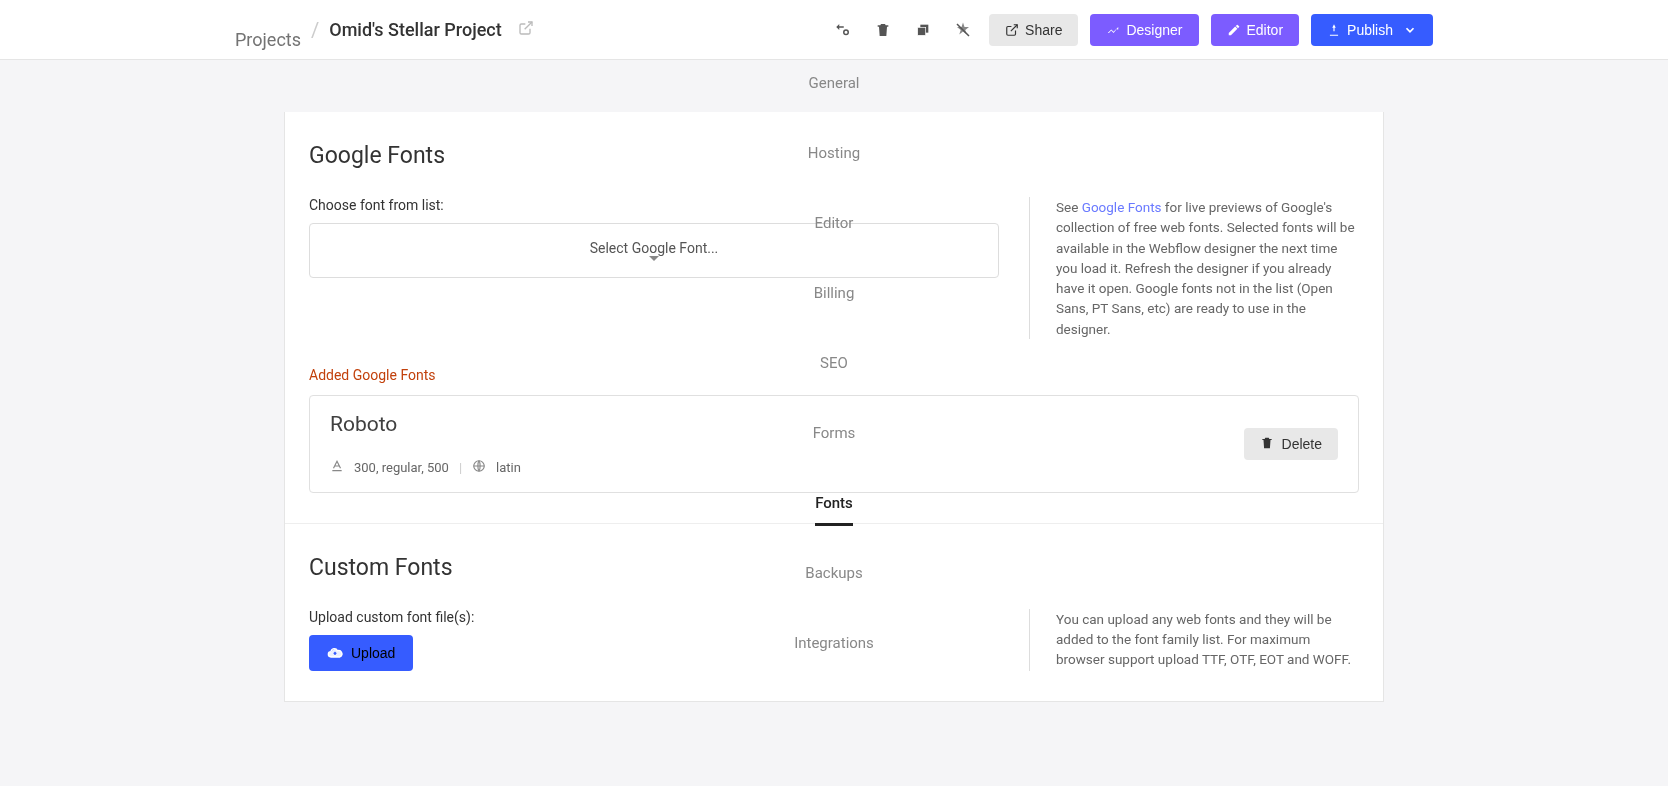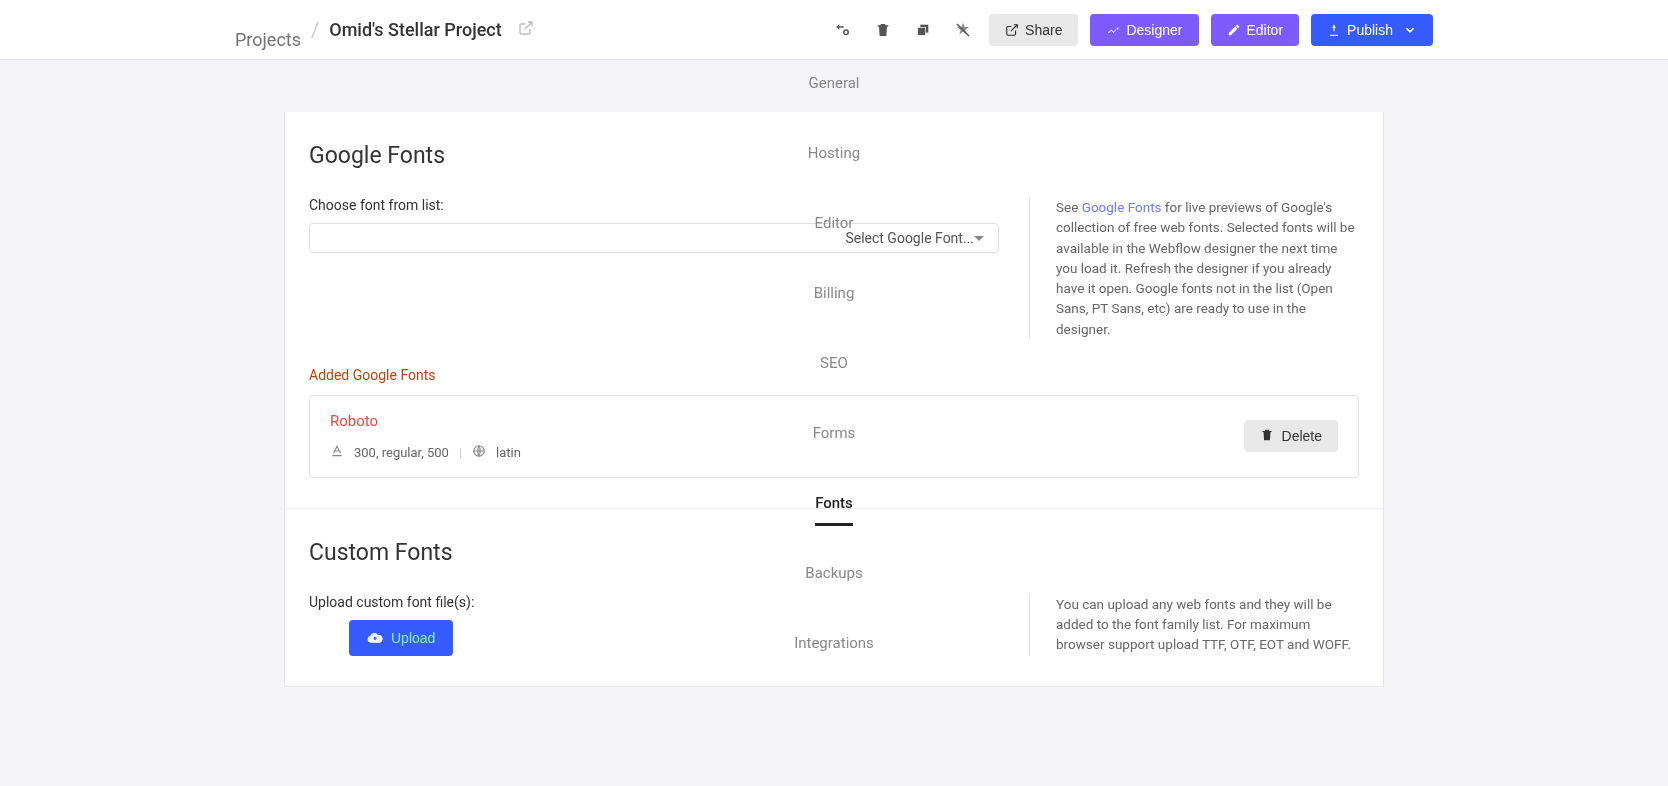--- a/index.html
+++ b/index.html
@@ -23,29 +23,29 @@
 .tab.active { color: #222; font-weight: 500; }
 .tab.active::after { content: ''; position: absolute; left: 0; right: 0; bottom: 0; height: 3px; background: #222; }
 .panel { max-width: 1100px; margin: 0 auto; background: #fff; border: 1px solid #e5e5e5; border-top: none; padding: 0; }
 .section { padding: 30px 24px; border-bottom: 1px solid #eee; }
 .section h2 { font-size: 23px; font-weight: 400; color: #333; margin-bottom: 28px; }
 .section-body { display: flex; gap: 30px; }
 .section-left { flex: 0 0 690px; }
 .section-right { flex: 1; border-left: 1px solid #ddd; padding-left: 26px; color: #666; font-size: 13.5px; line-height: 1.5; }
 .section-right a { color: #6a7aff; text-decoration: none; }
 .label { font-size: 14px; color: #333; margin-bottom: 10px; display: block; }
-.select { width: 100%; border: 1px solid #ddd; border-radius: 4px; padding: 6px 14px; font-size: 14px; color: #555; display: flex; align-items: center; justify-content: flex-end; cursor: pointer; background: #fff; }
+.select { width: 100%; border: 1px solid #ddd; border-radius: 4px; padding: 16px 14px; font-size: 14px; color: #555; display: flex; align-items: center; justify-content: space-between; cursor: pointer; background: #fff; flex-direction: column; }
 .triangle-down { width: 0; height: 0; border-left: 5px solid transparent; border-right: 5px solid transparent; border-top: 5px solid #888; }
 .added-label { font-size: 14px; color: #c2410c; margin: 28px 0 12px 0; display: block; }
 .font-row { border: 1px solid #e0e0e0; border-radius: 4px; padding: 16px 20px; display: flex; align-items: center; justify-content: space-between; }
-.font-info .font-name { font-size: 15px; color: #ef4444; margin-bottom: 14px; }
+.font-info .font-name { font-size: 21px; color: #404040; margin-bottom: 23px; }
 .font-meta { display: flex; align-items: center; gap: 10px; color: #666; font-size: 13px; }
 .font-meta .divider { color: #ccc; }
 .btn-delete { background: #e8e8e8; color: #333; display: inline-flex; align-items: flex-start; gap: 8px; padding: 8px 16px; border-radius: 4px; font-size: 14px; cursor: pointer; border: none; }
-.btn-upload { background: #365cff; color: #86efac; display: inline-flex; align-items: center; gap: 8px; padding: 10px 18px; border-radius: 4px; font-size: 14px; cursor: pointer; border: none; margin-left: 40px; }
+.btn-upload { background: #365cff; color: #000000; display: inline-flex; align-items: center; gap: 8px; padding: 10px 18px; border-radius: 4px; font-size: 14px; cursor: pointer; border: none; }
 .chevron-down { margin-left: 4px; }
 .meta-icon { color: #888; }
 </style>
 </head>
 <body>
 
 <div class="topbar">
   <div class="breadcrumb">
     <span class="projects">Projects</span>
     <span class="slash">/</span>

